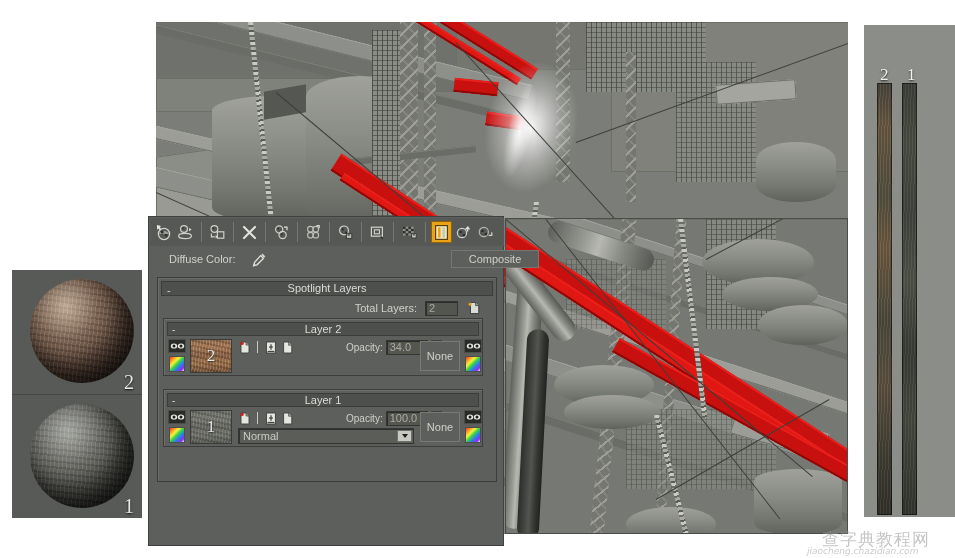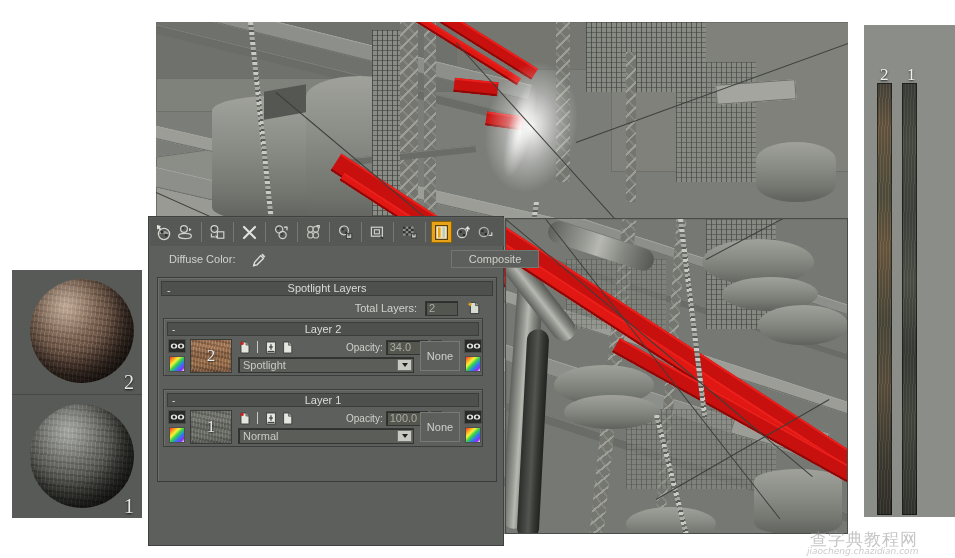--- a/index.html
+++ b/index.html
@@ -328,21 +328,21 @@
     color:#cfd1cb; font-size:11px; display:flex;align-items:center;justify-content:center;
     cursor:pointer;
   }
   .rtoggle { position:absolute; left:296px; top:0; width:18px; height:34px; }
 
   .watermark {
     position:absolute; left:806px; top:528px; width:148px; height:28px;
     pointer-events:none;
   }
   .wm-cn {
-    position:absolute; left:4px; top:0; font-size:17px; color:rgba(150,150,150,.55);
+    position:absolute; left:16px; top:0; font-size:17px; color:rgba(150,150,150,.55);
     letter-spacing:1px; font-family:"DejaVu Sans", sans-serif;text-align:right;
   }
   .wm-en {
     position:absolute; left:1px; top:18px; font-size:9px; color:rgba(150,150,150,.5);
     font-family:"DejaVu Sans", sans-serif; font-style:italic;
   }
 </style>
 </head>
 <body>
 
@@ -684,26 +684,20 @@
             </span>
           </div>
           <div class="opac-wrap">
             <span class="opac-lbl">Opacity:</span>
             <span class="opac-field">34.0</span>
             <span class="spinner">
                 <i class="up"></i>
                 <i class="dn"></i>
               </span>
           </div>
-          <div class="mode-combo">
-            <span class="txt">Spotlight</span>
-            <span class="combo-arrow">
-                <i></i>
-              </span>
-          </div>
           <div class="none-btn">None</div>
           <div class="rtoggle">
             <div class="eye-btn">
               <svg width="15" height="8" viewBox="0 0 15 8">
                 <ellipse cx="4" cy="4" rx="3.2" ry="2.6" fill="#e7e9e3"></ellipse>
                 <circle cx="4" cy="4" r="1.5" fill="#1b1d1b"></circle>
                 <ellipse cx="11" cy="4" rx="3.2" ry="2.6" fill="#e7e9e3"></ellipse>
                 <circle cx="11" cy="4" r="1.5" fill="#1b1d1b"></circle>
               </svg>
             </div>

